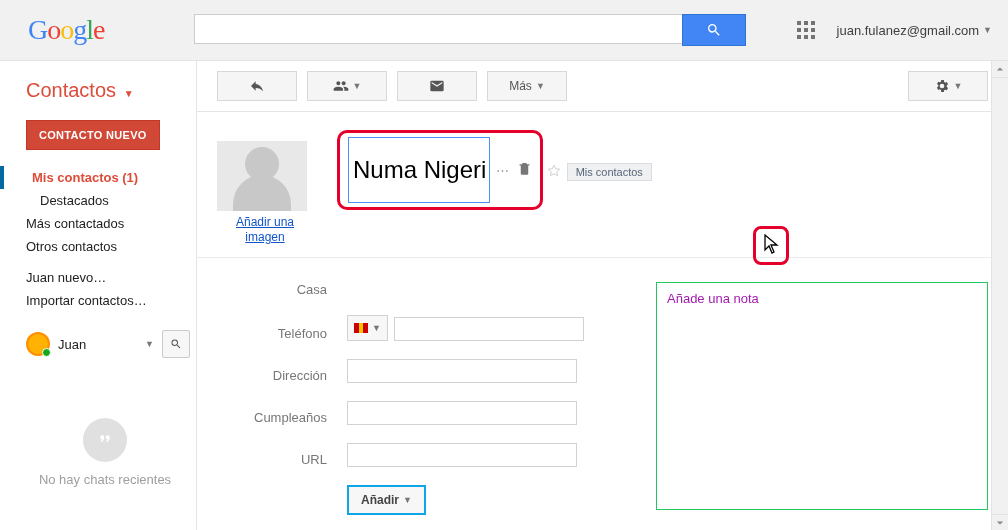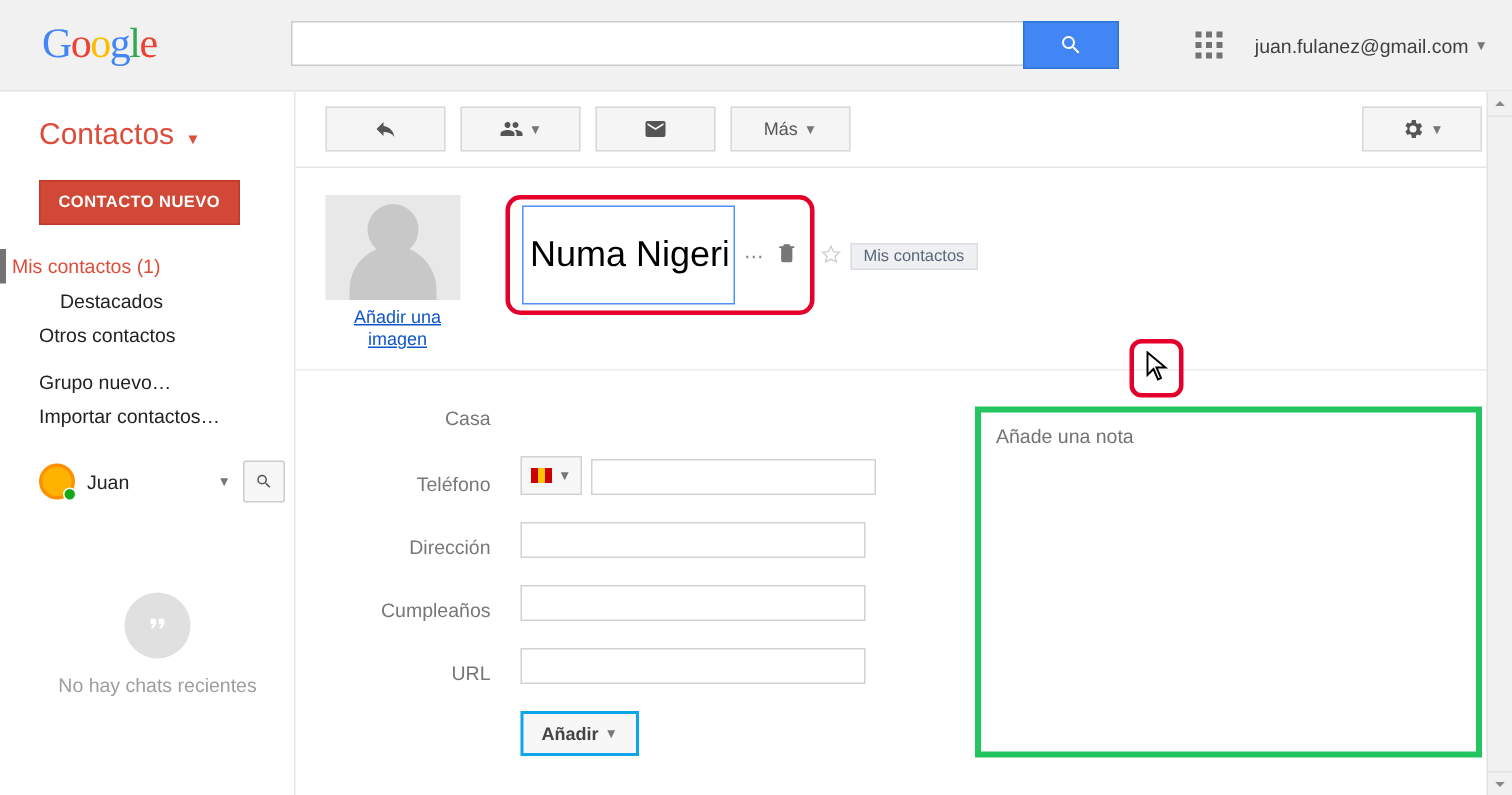--- a/index.html
+++ b/index.html
@@ -14,40 +14,40 @@
   .topright { margin-left:auto; display:flex; align-items:center; gap:22px;text-align:right; }
   .apps-icon { width:18px; height:18px; display:grid; grid-template-columns:repeat(3,4px); grid-template-rows:repeat(3,4px); gap:3px; }
   .apps-icon div{background:#737373}
   .acct { color:#404040; font-size:13px; display:flex; align-items:center; gap:4px; }
   .container { display:flex; height:470px; }
   .sidebar { width:182px; padding:12px 0 0 14px; }
   .contactos-title { color:#dd4b39; font-size:20px; margin:6px 0 18px 12px; cursor:pointer; }
   .contactos-title .arr{font-size:10px; margin-left:2px}
   .newcontact { background:#d14836; color:#fff; border:1px solid #c13828; font-size:11px; font-weight:bold; padding:8px 12px; margin:0 0 16px 12px; cursor:pointer; letter-spacing:0.3px; }
   .nav-item { padding:4px 0 4px 12px; cursor:pointer; }
-  .nav-item.sel { color:#dd4b39; font-weight:normal; border-left:4px solid #737373; margin-left:-14px; padding-left:4px;}
+  .nav-item.sel { color:#dd4b39; font-weight:bold; border-left:4px solid #0369a1; margin-left:-14px; padding-left:28px;}
   .nav-sub { padding:4px 0 4px 26px; cursor:pointer; }
   .nav-group { margin-top:8px; }
   .profile-row { display:flex; align-items:center; gap:8px; margin:18px 0 0 12px; }
   .lion { width:24px;height:24px;border-radius:50%;background:radial-gradient(circle,#ffb300 55%,#ff8f00 60%); position:relative;}
   .lion:after{content:"";position:absolute;width:7px;height:7px;border-radius:50%;background:#16a816;border:1px solid #fff;bottom:-1px;right:-1px;}
   .pname{flex:1}
   .psearch { width:26px;height:26px;border:1px solid #ccc;border-radius:2px;display:flex;align-items:center;justify-content:center;background:#f7f7f7; margin-right:6px;}
   .psearch svg{width:12px;height:12px;fill:#555}
   .hangouts { margin-top:60px; text-align:center; color:#9e9e9e; }
   .hicon { width:44px;height:44px;border-radius:50%;background:#e0e0e0;margin:0 auto 10px;display:flex;align-items:center;justify-content:center;}
   .hicon svg{width:22px;height:22px;fill:#fff}
   .main { flex:1; border-left:1px solid #e5e5e5; position:relative;}
   .toolbar { height:50px; display:flex; align-items:center; padding:0 20px; gap:10px; border-bottom:1px solid #e5e5e5;}
   .tbtn { background:#f5f5f5; border:1px solid #d8d8d8; height:28px; min-width:54px; padding:0 12px; display:flex; align-items:center; justify-content:center; gap:4px; color:#555; font-size:12px; cursor:pointer;}
   .tbtn svg{width:16px;height:16px;fill:#555}
   .toolbar .spacer{flex:1}
   .savebtn{background:#f5f5f5;border:1px solid #d8d8d8;height:28px;padding:0 14px;font-size:12px;font-weight:bold;color:#555;cursor:pointer;}
   .headrow { display:flex; padding:18px 20px 12px; gap:24px; border-bottom:1px solid #ebebeb;}
-  .avatarbox { width:96px; text-align:center; }
+  .avatarbox { width:96px; text-align:center;margin-top:11px; }
   .avatar { width:90px;height:70px;background:#e8e8e8;display:flex;align-items:flex-end;justify-content:center;overflow:hidden;}
   .avatar .sil{width:58px;height:58px;border-radius:50% 50% 0 0;background:#c8c8c8;position:relative;top:22px;}
   .avatar .sil:before{content:"";position:absolute;width:34px;height:34px;border-radius:50%;background:#c8c8c8;top:-28px;left:12px;}
   .addimg { color:#1155cc; text-decoration:underline; font-size:12px; line-height:15px; display:inline-block; margin-top:4px;}
   .namebox { border:3px solid #e4002b; border-radius:10px; padding:4px 8px; display:inline-flex; align-items:center; gap:6px;}
   .nameinput { border:1px solid #4d90fe; font-size:24px; padding:18px 4px; width:132px; font-family:Arial;}
   .dots{color:#888;letter-spacing:2px;cursor:pointer}
   .trash svg{width:15px;height:15px;fill:#777}
   .taglabel { display:inline-flex; align-items:flex-end; gap:6px; margin-top:10px;}
   .star svg{width:14px;height:14px;fill:none;stroke:#ccc;stroke-width:1.5}
@@ -58,21 +58,21 @@
   .fields { flex:1; }
   .frow { display:flex; align-items:flex-end; margin-bottom:18px; }
   .flabel { width:110px; text-align:right; padding-right:20px; color:#777; font-size:13px;}
   .finput { border:1px solid #d2d2d2; height:22px; padding:0 4px; font-size:13px;}
   .finput.w { width:220px; }
   .emailval { font-size:13px; color:#222;}
   .emailhint { font-size:12px; color:#888; margin-top:4px;}
   .flagbtn { border:1px solid #d2d2d2; height:24px; padding:0 6px; display:flex; align-items:center; gap:4px; margin-right:6px; background:#f7f7f7;}
   .flag{width:14px;height:10px;background:linear-gradient(to right,#c00 33%,#ffc400 33% 66%,#c00 66%);}
   .addbtn { background:#f7f7f7;border:2px solid #0ea5e9;padding:6px 12px;font-size:12px;font-weight:bold;color:#444;display:inline-flex;align-items:center;gap:4px;cursor:pointer; margin-left:130px;}
-  .notes { width:310px; height:210px; border:4px solid #22c55e; padding:8px 10px; color:#737373; font-size:13px;}
+  .notes { width:310px; height:210px; border:1px solid #22c55e; padding:8px 10px; color:#a21caf; font-size:13px;}
   .scroll { position:absolute; right:0; top:0; bottom:0; width:16px; background:#f1f1f1; border-left:1px solid #e3e3e3;}
   .scroll .up,.scroll .dn{height:16px;display:flex;align-items:center;justify-content:center;}
   .scroll .up{border-bottom:1px solid #e3e3e3} .scroll .dn{position:absolute;bottom:0;border-top:1px solid #e3e3e3;width:100%;}
   .scroll svg{width:8px;height:8px;fill:#888}
   .tri{font-size:9px;color:#777}
 </style>
 </head>
 <body>
 
 <div class="topbar">
@@ -105,23 +105,24 @@
       </div>
   </div>
 </div>
 
 <div class="container">
   <div class="sidebar">
     <div class="contactos-title"><span>Contactos</span> <span class="arr">▼</span></div>
     <button class="newcontact">CONTACTO NUEVO</button>
     <div class="nav-item sel">Mis contactos (1)</div>
     <div class="nav-sub">Destacados</div>
+    <div class="nav-item">Más contactados</div>
     <div class="nav-item">Otros contactos</div>
     <div class="nav-group">
-      <div class="nav-item">Grupo nuevo…</div>
+      <div class="nav-item">Juan nuevo…</div>
       <div class="nav-item">Importar contactos…</div>
     </div>
     <div class="profile-row">
       <div class="lion"></div>
       <div class="pname">Juan</div>
       <span class="tri">▼</span>
       <div class="psearch">
           <svg viewBox="0 0 24 24">
             <path d="M15.5 14h-.79l-.28-.27A6.47 6.47 0 0016 9.5 6.5 6.5 0 109.5 16c1.61 0 3.09-.59 4.23-1.57l.27.28v.79l5 4.99L20.49 19l-4.99-5zm-6 0C7.01 14 5 11.99 5 9.5S7.01 5 9.5 5 14 7.01 14 9.5 11.99 14 9.5 14z"></path>
           </svg>

